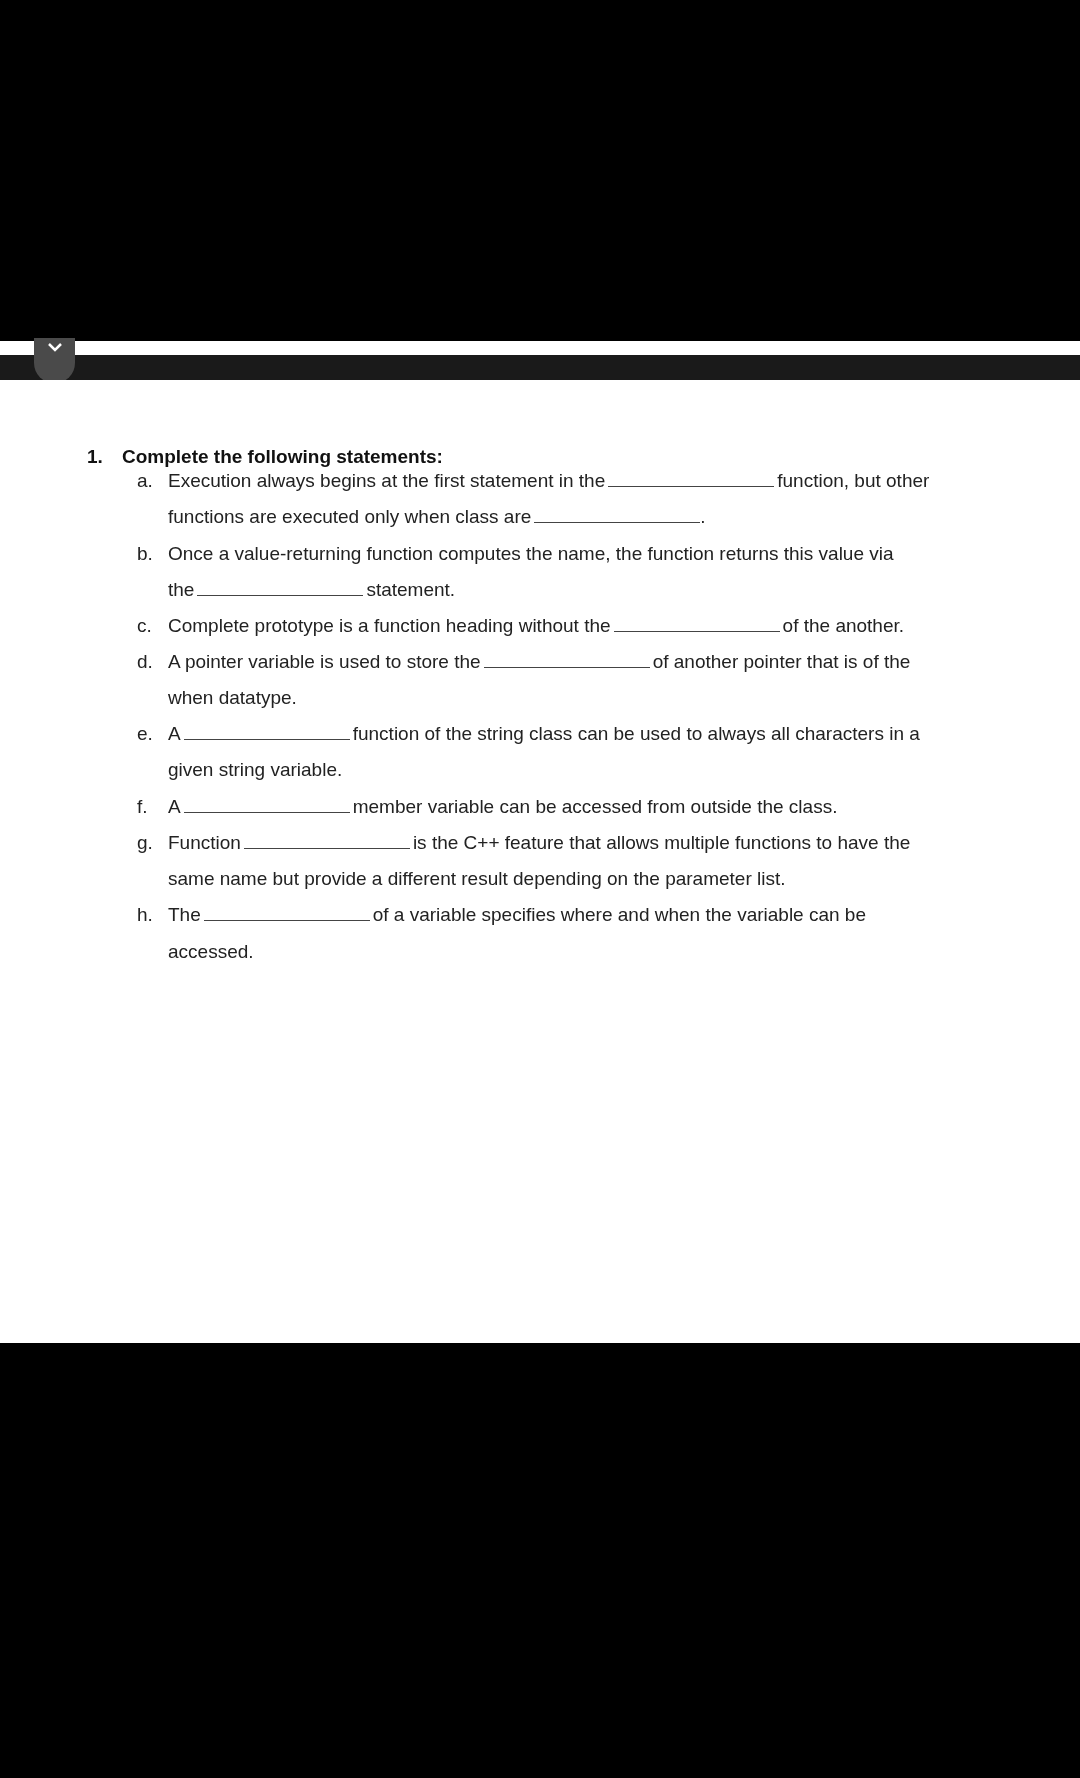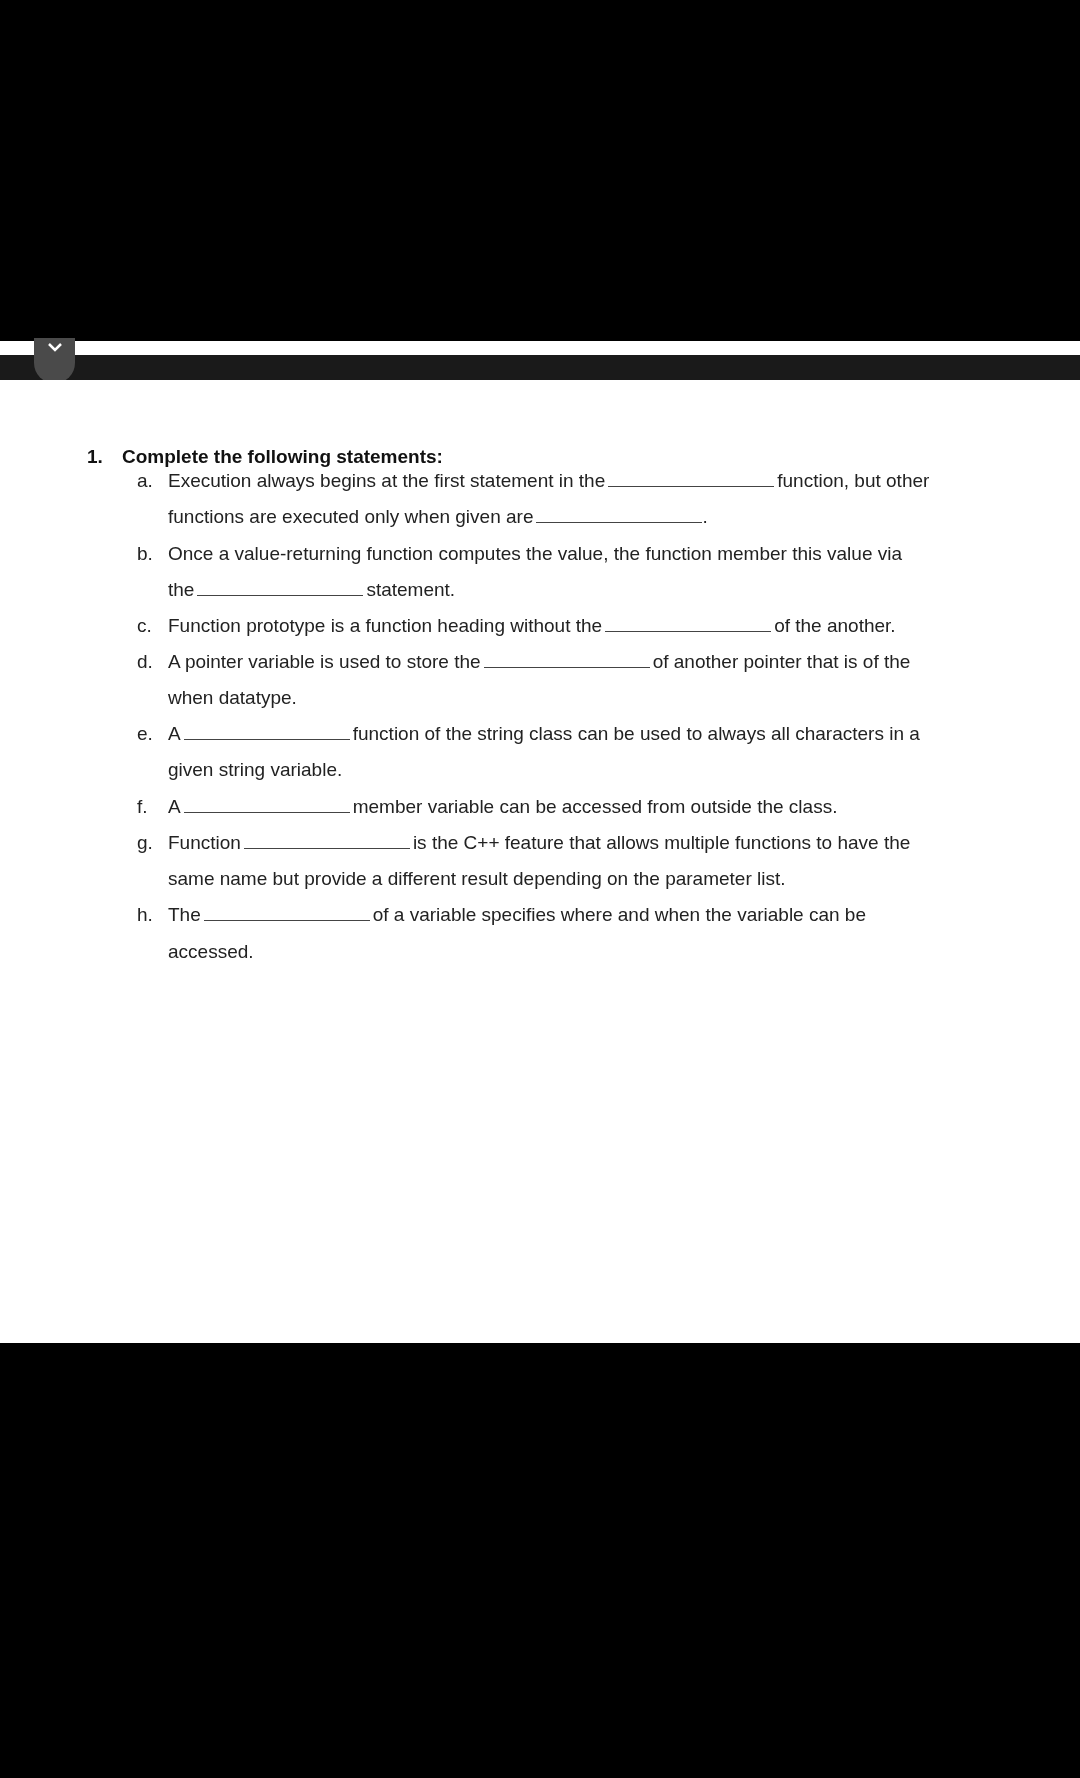--- a/index.html
+++ b/index.html
@@ -36,34 +36,34 @@
   <div class="line heading" style="top:66px;">
     <span class="num">1.</span>
     <span style="position:absolute;left:104px;margin-left:18px;">Complete the following statements:</span>
   </div>
 
   <div class="line" style="top:90px;">
     <span class="letter">a.</span>
     <span class="txt"><span>Execution always begins at the first statement in the</span><span class="blank" style="width:166px;"></span><span>function, but other</span></span>
   </div>
   <div class="line" style="top:126px;">
-    <span class="txt"><span>functions are executed only when given are</span><span class="blank" style="width:166px;"></span><span style="margin-left:-3px">.</span></span>
+    <span class="txt"><span>functions are executed only when class are</span><span class="blank" style="width:166px;"></span><span style="margin-left:-3px">.</span></span>
   </div>
 
   <div class="line" style="top:163px;">
     <span class="letter">b.</span>
-    <span class="txt">Once a value-returning function computes the value, the function member this value via</span>
+    <span class="txt">Once a value-returning function computes the name, the function returns this value via</span>
   </div>
   <div class="line" style="top:199px;">
     <span class="txt"><span>the</span><span class="blank" style="width:166px;"></span><span>statement.</span></span>
   </div>
 
   <div class="line" style="top:235px;">
     <span class="letter">c.</span>
-    <span class="txt"><span>Function prototype is a function heading without the</span><span class="blank" style="width:166px;"></span><span>of the another.</span></span>
+    <span class="txt"><span>Complete prototype is a function heading without the</span><span class="blank" style="width:166px;"></span><span>of the another.</span></span>
   </div>
 
   <div class="line" style="top:271px;">
     <span class="letter">d.</span>
     <span class="txt"><span>A pointer variable is used to store the</span><span class="blank" style="width:166px;"></span><span>of another pointer that is of the</span></span>
   </div>
   <div class="line" style="top:307px;">
     <span class="txt">when datatype.</span>
   </div>
 

